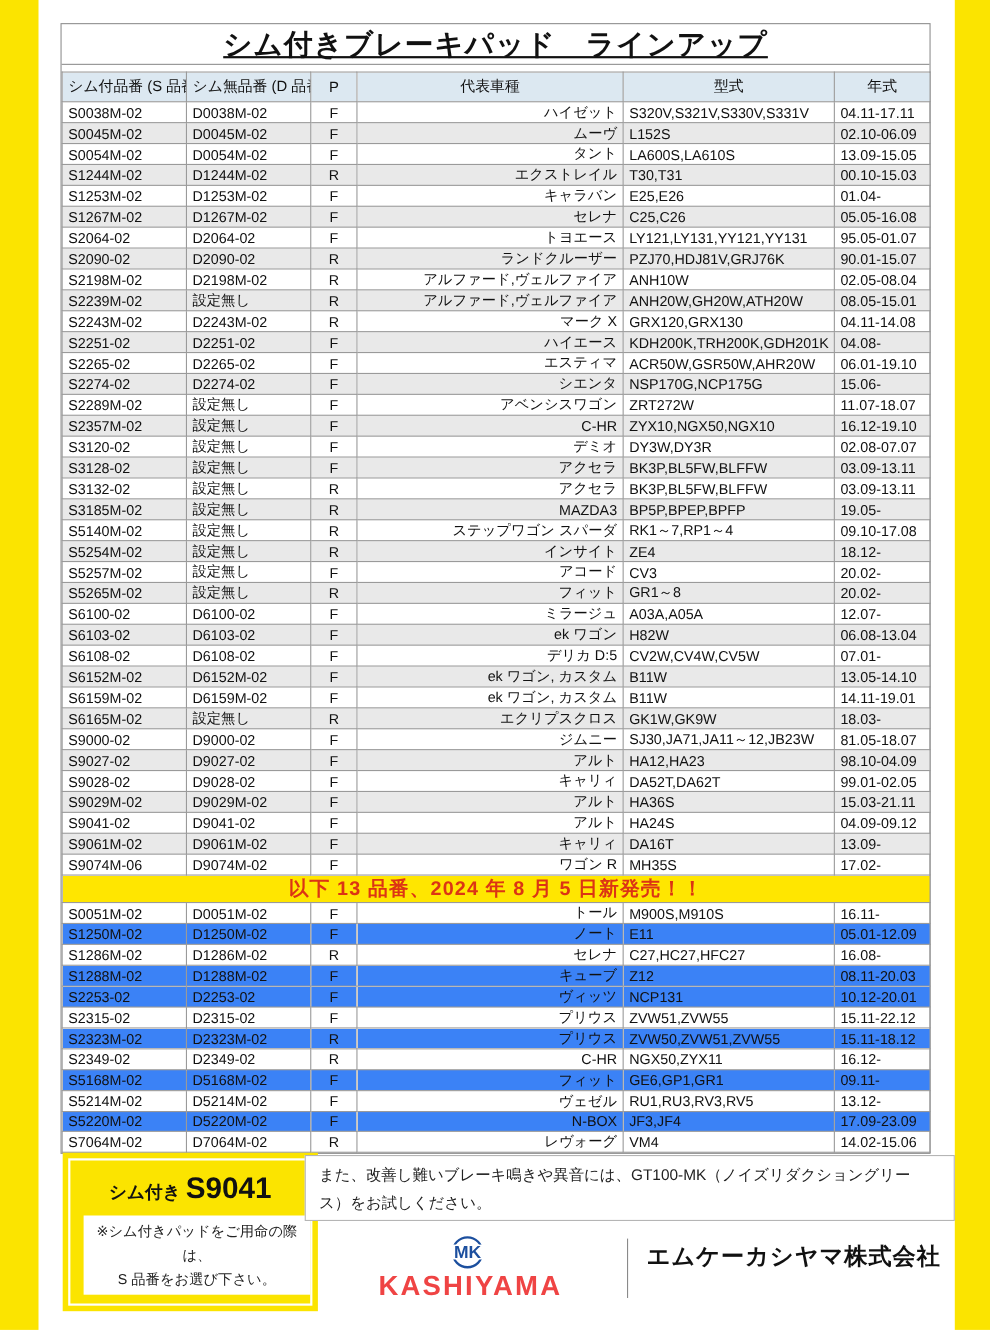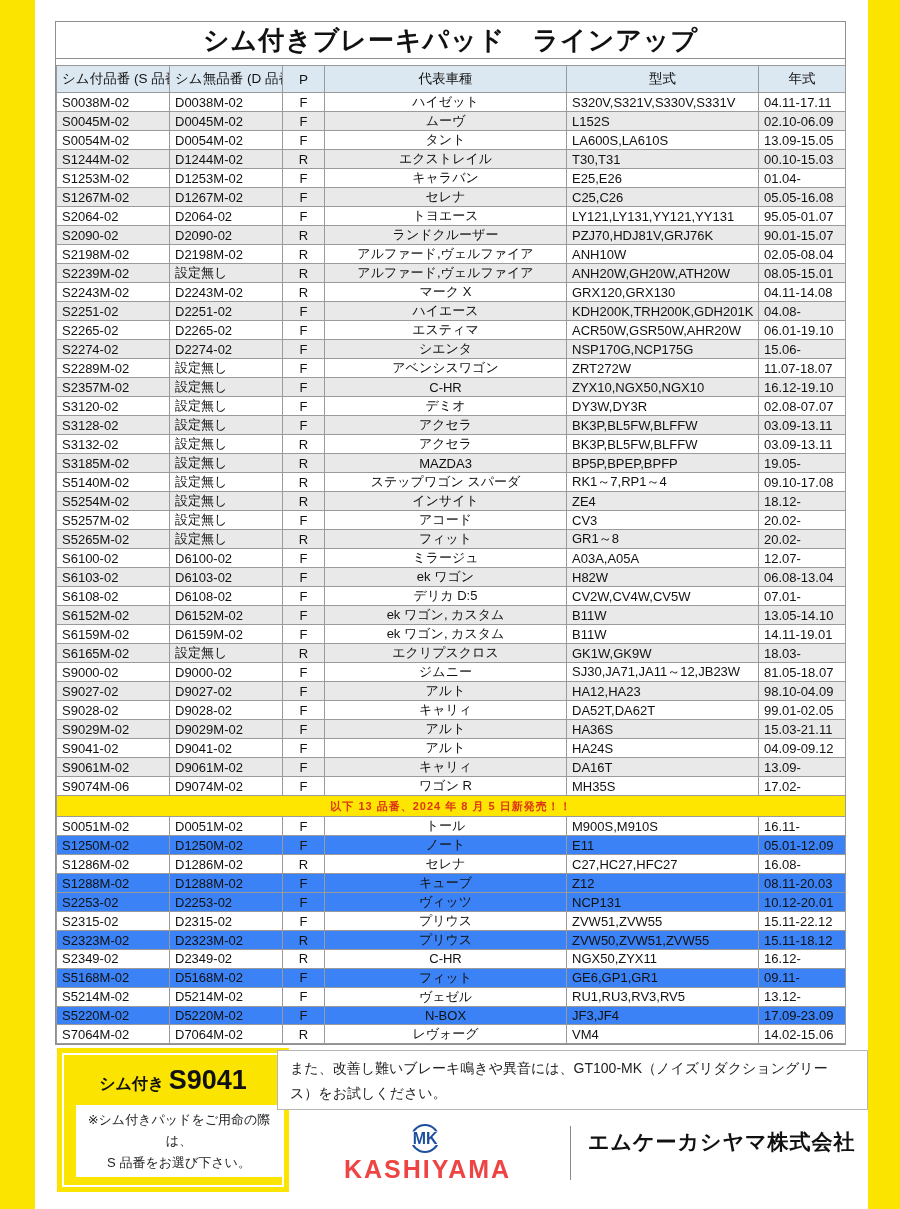--- a/index.html
+++ b/index.html
@@ -13,44 +13,44 @@
   .band-right{left:868px;width:32px;}
 
   
   .sheet{
     position:absolute;left:55px;top:21px;width:791px;
     border:1px solid #8f8f8f;background:#ffffff;box-sizing:border-box;
   }
   .sheet-title{
     height:36px;line-height:36px;text-align:center;
     font-size:26px;font-weight:bold;color:#111;
-    border-bottom:1px solid #8f8f8f;letter-spacing:1px;
+    border-bottom:1px solid #8f8f8f;letter-spacing:1px;text-decoration:underline;
   }
   table.lineup{
     width:100%;border-collapse:collapse;table-layout:fixed;
     margin-top:6px;font-size:13px;color:#111;
   }
   table.lineup th,table.lineup td{
     border:1px solid #9a9a9a;overflow:hidden;white-space:nowrap;
     height:18.5px;padding:0 5px;box-sizing:border-box;
   }
   table.lineup th{
     background:#DCE8F1;font-weight:normal;font-size:13.5px;
     text-align:center;height:27px;
   }
   td.c-spart,td.c-dpart{text-align:left;}
   td.c-pos{text-align:center;}
-  td.c-vehicle{text-align:center;padding-left:45px;}
+  td.c-vehicle{text-align:right;padding-left:45px;}
   td.c-model{text-align:left;padding-left:8px;}
   td.c-year{text-align:left;padding-left:6px;}
   tr.alt td{background:#E9E9E9;}
   tr.pink td{background:#3b82f6;}
   tr.banner-row td{
     background:#FFE600;color:#DC3414;font-weight:bold;
-    text-align:center;font-size:11px;height:21px;letter-spacing:1px;
+    text-align:center;font-size:18px;height:21px;letter-spacing:1px;
   }
 
   
   .shim-box{
     position:absolute;left:57px;top:1048px;width:232px;height:144px;
     background:#FBE400;box-sizing:border-box;
   }
   .shim-box-inner{
     position:absolute;inset:5px;border:2px solid #ffffff;
     box-sizing:border-box;padding-top:8px;text-align:center;

